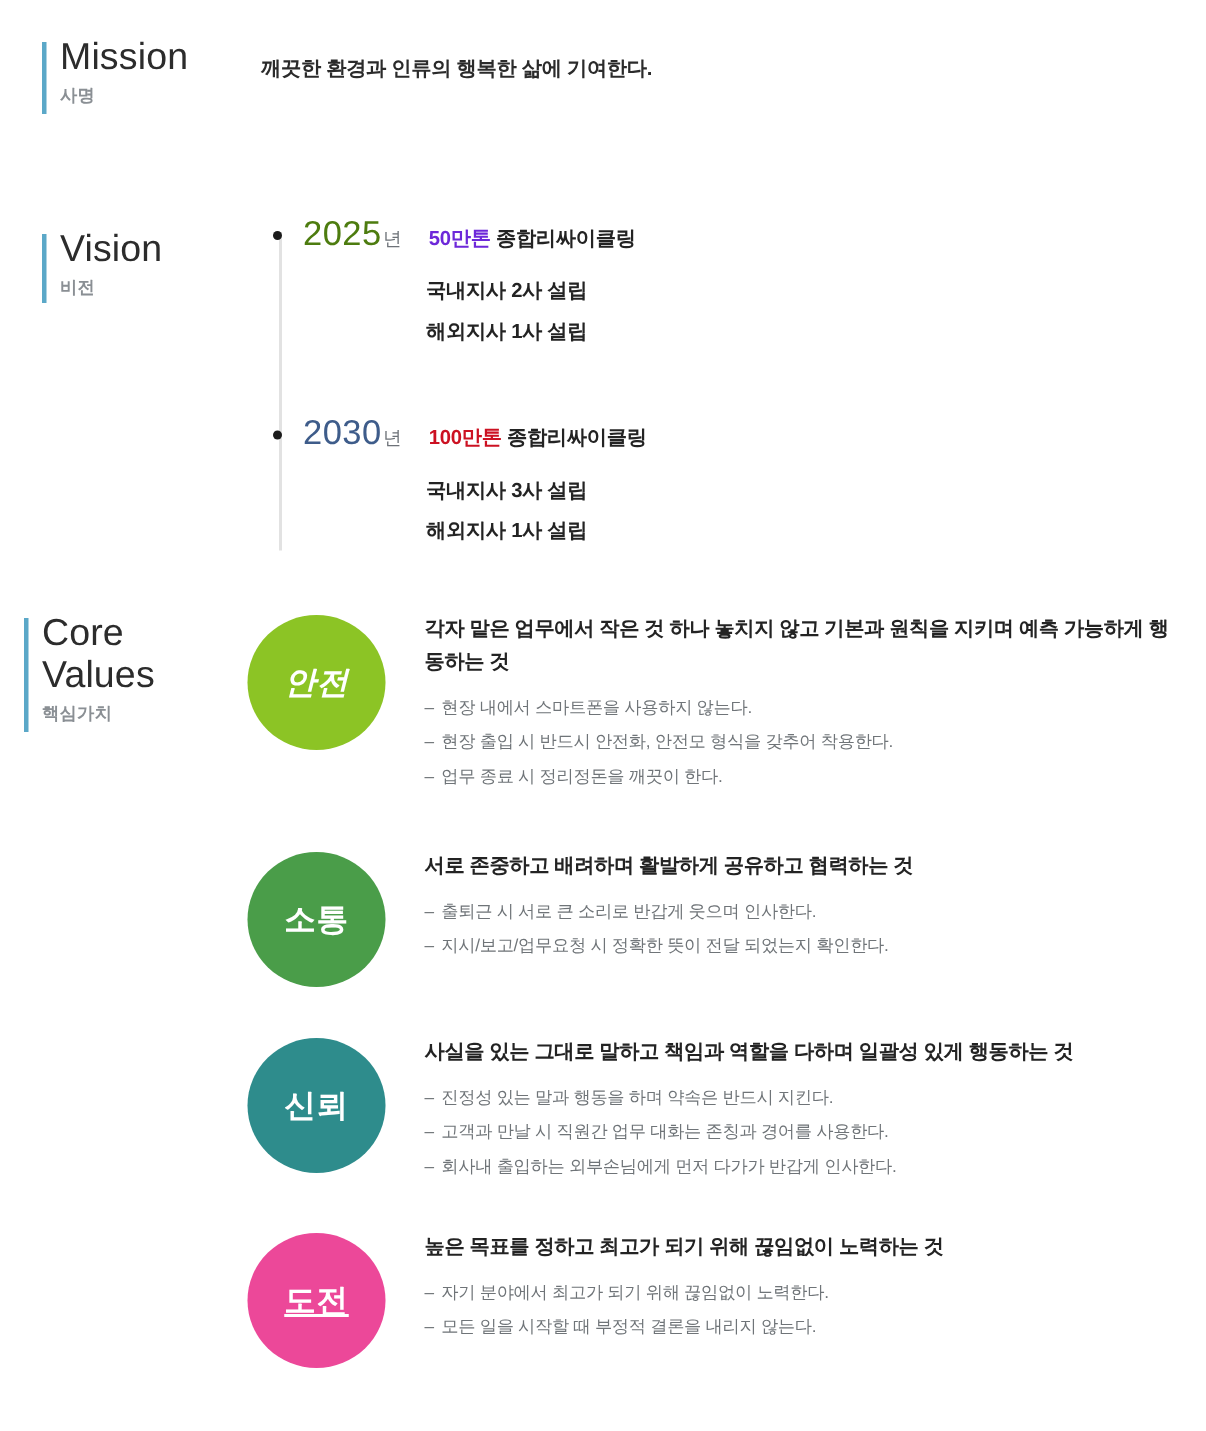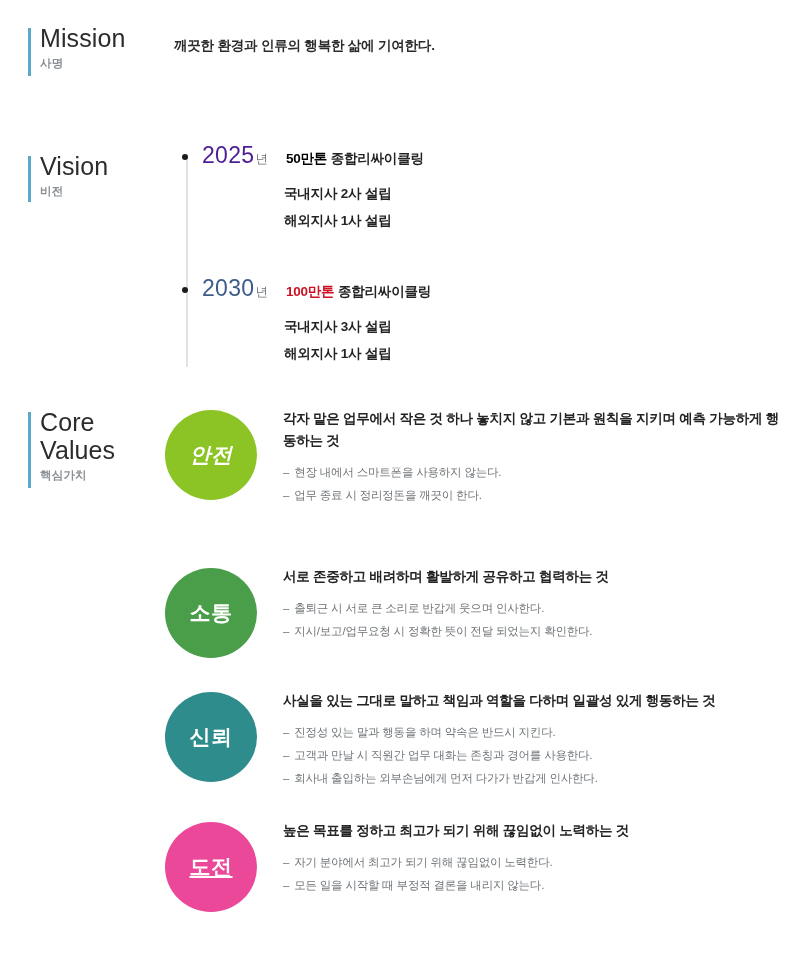--- a/index.html
+++ b/index.html
@@ -122,21 +122,21 @@
     left: 106px;
     top: 38px;
     font-size: 13.5px;
     font-weight: bold;
     line-height: 2.0;
     color: #232323;
     letter-spacing: -0.2px;
   }
 
   
-  #core-head { left: 28px; top: 408px; }
+  #core-head { left: 16px; top: 408px; }
   #core-head .accent-bar { height: 76px; bottom: auto; }
 
   .value-row {
     position: absolute;
     left: 0;
     width: 804px;
   }
   #value-row-0 { top: 408px; }
   #value-row-1 { top: 566px; }
   #value-row-2 { top: 690px; }
@@ -203,21 +203,21 @@
   <span class="accent-bar" style="background: rgb(91, 168, 200);"></span>
   <div class="head-en">Vision</div>
   <div class="head-ko">비전</div>
 </div>
 
 <div id="vision-timeline"></div>
 
 <div class="vision-group" id="vision-group-0">
   <span class="vision-dot"></span>
   <div class="vision-headline">
-    <span class="vision-year" style="color: #4c1d95;">2025</span><span class="vision-year-suffix">년</span><span class="vision-target"><span class="amount" style="color: #000000;">50만톤</span><span class="rest"> 종합리싸이클링</span></span>
+    <span class="vision-year" style="color: #4d7c0f;">2025</span><span class="vision-year-suffix">년</span><span class="vision-target"><span class="amount" style="color: #6d28d9;">50만톤</span><span class="rest"> 종합리싸이클링</span></span>
   </div>
   <div class="vision-sublines">
     <div>국내지사 2사 설립</div>
     <div>해외지사 1사 설립</div>
   </div>
 </div>
 
 <div class="vision-group" id="vision-group-1">
   <span class="vision-dot"></span>
   <div class="vision-headline">
@@ -235,20 +235,21 @@
 Values</div>
   <div class="head-ko">핵심가치</div>
 </div>
 
 <div class="value-row" id="value-row-0">
   <div class="value-badge" style="background: rgb(140, 196, 37); font-style: italic;">안전</div>
   <div class="value-content">
     <div class="value-title">각자 맡은 업무에서 작은 것 하나 놓치지 않고 기본과 원칙을 지키며 예측 가능하게 행동하는 것</div>
     <ul class="value-list">
       <li><span class="dash">–</span><span>현장 내에서 스마트폰을 사용하지 않는다.</span></li>
+      <li><span class="dash">–</span><span>현장 출입 시 반드시 안전화, 안전모 형식을 갖추어 착용한다.</span></li>
       <li><span class="dash">–</span><span>업무 종료 시 정리정돈을 깨끗이 한다.</span></li>
     </ul>
   </div>
 </div>
 
 <div class="value-row" id="value-row-1">
   <div class="value-badge" style="background: rgb(74, 157, 73);">소통</div>
   <div class="value-content">
     <div class="value-title">서로 존중하고 배려하며 활발하게 공유하고 협력하는 것</div>
     <ul class="value-list">

